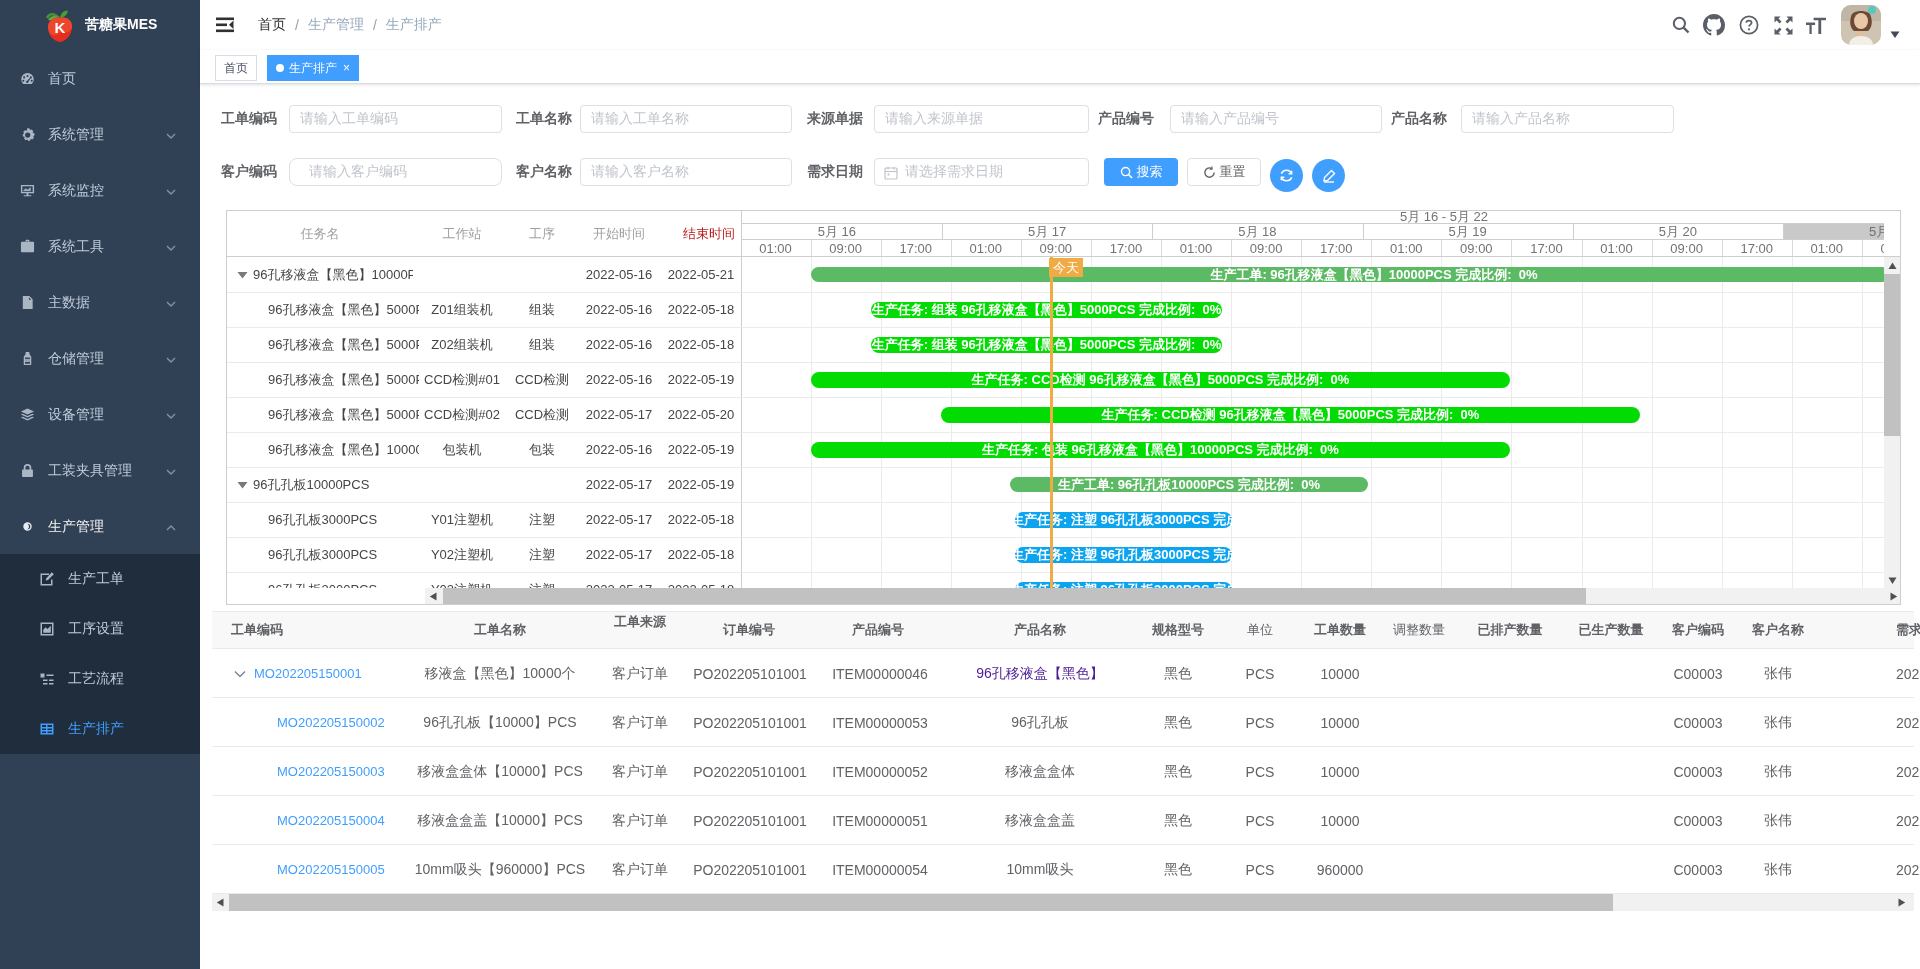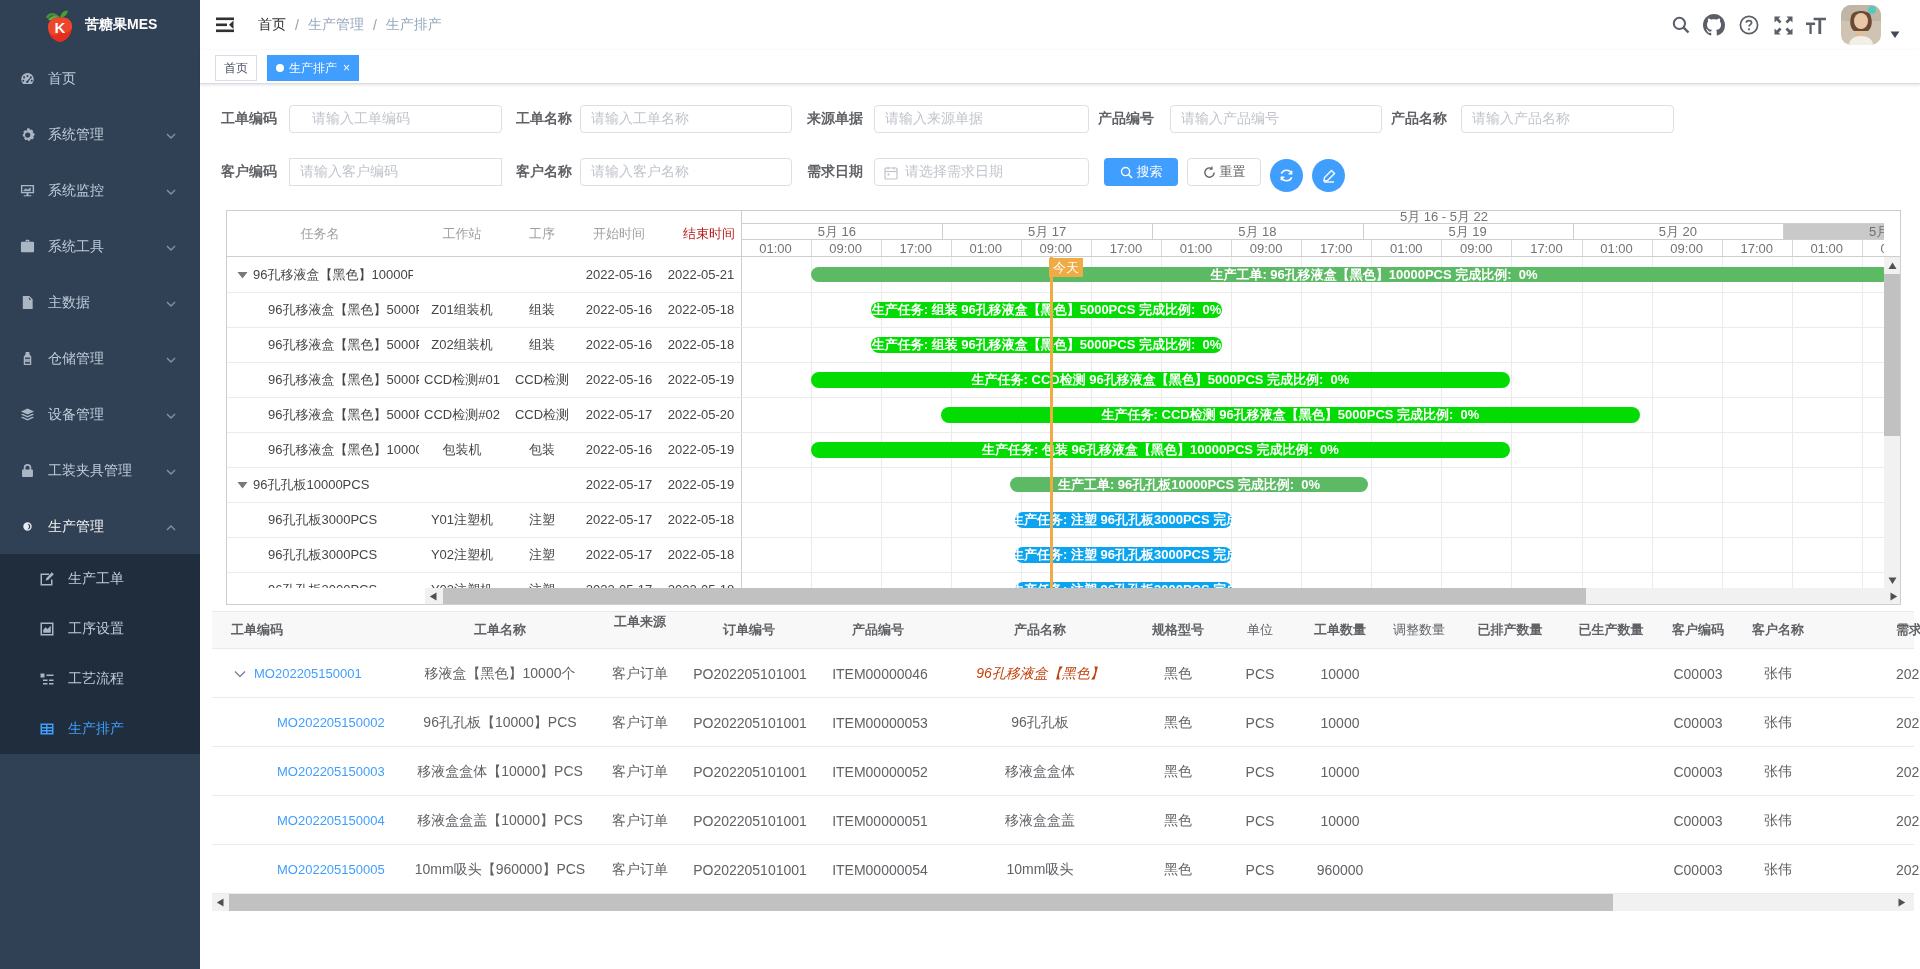--- a/index.html
+++ b/index.html
@@ -206,31 +206,31 @@
     </svg>
 <svg class="abs" style="left:1890px;top:31px;" width="10" height="8" viewBox="0 0 10 8">
       <path d="M0.5 0.5 H9.5 L5 7 Z" fill="#414957"></path>
     </svg>
 </div>
 <div class="abs" style="left:200px;top:50px;width:1720px;height:34px;background:#fff;border-bottom:1px solid #d8dce5;box-shadow:0 1px 3px rgba(0,0,0,.12);">
 <div class="abs ct" style="left:15px;top:5px;height:26px;padding:0 8px;border:1px solid #d8dce5;background:#fff;color:#495060;font-size:12px;">首页</div>
 <div class="abs ct" style="left:67px;top:5px;height:26px;padding:0 8px;background:#409eff;border:1px solid #409eff;color:#fff;font-size:12px;"><span style="display:inline-block;width:8px;height:8px;border-radius:50%;background:#fff;margin-right:5px;"></span>生产排产<span style="margin-left:6px;font-size:12px;">×</span></div>
 </div>
 <div class="abs lt" style="left:221px;top:105px;height:28px;font-size:14px;font-weight:bold;color:#606266;">工单编码</div>
-<div class="abs lt" style="left:289px;top:105px;width:213px;height:28px;border:1px solid #dcdfe6;border-radius:4px;background:#fff;padding-left:22px;font-size:14px;color:#c0c4cc;">请输入工单编码</div>
+<div class="abs lt" style="left:289px;top:105px;width:213px;height:28px;border:1px solid #dcdfe6;border-radius:4px;background:#fff;padding-left:10px;font-size:14px;color:#c0c4cc;">请输入工单编码</div>
 <div class="abs lt" style="left:516px;top:105px;height:28px;font-size:14px;font-weight:bold;color:#606266;">工单名称</div>
 <div class="abs lt" style="left:580px;top:105px;width:212px;height:28px;border:1px solid #dcdfe6;border-radius:4px;background:#fff;padding-left:10px;font-size:14px;color:#c0c4cc;">请输入工单名称</div>
 <div class="abs lt" style="left:807px;top:105px;height:28px;font-size:14px;font-weight:bold;color:#606266;">来源单据</div>
 <div class="abs lt" style="left:874px;top:105px;width:215px;height:28px;border:1px solid #dcdfe6;border-radius:4px;background:#fff;padding-left:10px;font-size:14px;color:#c0c4cc;">请输入来源单据</div>
 <div class="abs lt" style="left:1098px;top:105px;height:28px;font-size:14px;font-weight:bold;color:#606266;">产品编号</div>
 <div class="abs lt" style="left:1170px;top:105px;width:212px;height:28px;border:1px solid #dcdfe6;border-radius:4px;background:#fff;padding-left:10px;font-size:14px;color:#c0c4cc;">请输入产品编号</div>
 <div class="abs lt" style="left:1391px;top:105px;height:28px;font-size:14px;font-weight:bold;color:#606266;">产品名称</div>
 <div class="abs lt" style="left:1461px;top:105px;width:213px;height:28px;border:1px solid #dcdfe6;border-radius:4px;background:#fff;padding-left:10px;font-size:14px;color:#c0c4cc;">请输入产品名称</div>
 <div class="abs lt" style="left:221px;top:158px;height:28px;font-size:14px;font-weight:bold;color:#606266;">客户编码</div>
-<div class="abs lt" style="left:289px;top:158px;width:213px;height:28px;border:1px solid #dcdfe6;border-radius:0;background:#fff;padding-left:10px;font-size:14px;color:#c0c4cc;">请输入客户编码</div>
+<div class="abs lt" style="left:289px;top:158px;width:213px;height:28px;border:1px solid #dcdfe6;border-radius:8px;background:#fff;padding-left:19px;font-size:14px;color:#c0c4cc;">请输入客户编码</div>
 <div class="abs lt" style="left:516px;top:158px;height:28px;font-size:14px;font-weight:bold;color:#606266;">客户名称</div>
 <div class="abs lt" style="left:580px;top:158px;width:212px;height:28px;border:1px solid #dcdfe6;border-radius:4px;background:#fff;padding-left:10px;font-size:14px;color:#c0c4cc;">请输入客户名称</div>
 <div class="abs lt" style="left:807px;top:158px;height:28px;font-size:14px;font-weight:bold;color:#606266;">需求日期</div>
 <div class="abs lt" style="left:874px;top:158px;width:215px;height:28px;border:1px solid #dcdfe6;border-radius:4px;background:#fff;padding-left:30px;font-size:14px;color:#c0c4cc;"><svg class="abs" style="left:9px;top:7px;" width="14" height="14" viewBox="0 0 14 14">
       <rect x="1" y="2" width="12" height="11" rx="1" fill="none" stroke="#c0c4cc" stroke-width="1.2"></rect>
       <path d="M1 5.5 H13" stroke="#c0c4cc" stroke-width="1.2"></path>
       <path d="M4 0.8 V3.4 M10 0.8 V3.4" stroke="#c0c4cc" stroke-width="1.2"></path>
       <rect x="3.5" y="7.5" width="2" height="2" fill="#c0c4cc"></rect>
     </svg>请选择需求日期</div>
 <div class="abs ct" style="left:1104px;top:158px;width:74px;height:28px;background:#409eff;border-radius:4px;color:#fff;font-size:13px;">
@@ -465,21 +465,21 @@
 <div class="abs lt" style="left:1684px;top:0;height:38px;font-size:13px;font-weight:bold;color:#606266;">需求日期</div>
 <div class="abs" style="left:0;top:38px;width:1702px;height:49px;border-bottom:1px solid #e8eaec;"></div>
 <svg class="abs" style="left:22px;top:59px;" width="12" height="8" viewBox="0 0 12 8">
       <path d="M1 1.5 L6 6.5 L11 1.5" stroke="#808695" stroke-width="1.5" fill="none"></path>
     </svg>
 <div class="abs lt" style="left:42px;top:38px;height:49px;font-size:13px;color:#409eff;">MO202205150001</div>
 <div class="abs ct" style="left:183px;top:38px;width:210px;height:49px;font-size:14px;color:#606266;">移液盒【黑色】10000个</div>
 <div class="abs ct" style="left:323px;top:38px;width:210px;height:49px;font-size:14px;color:#606266;">客户订单</div>
 <div class="abs ct" style="left:433px;top:38px;width:210px;height:49px;font-size:14px;color:#606266;">PO202205101001</div>
 <div class="abs ct" style="left:563px;top:38px;width:210px;height:49px;font-size:14px;color:#606266;">ITEM00000046</div>
-<div class="abs ct" style="left:723px;top:38px;width:210px;height:49px;font-size:14px;color:#c2410c;font-style:italic;">96孔移液盒【黑色】</div>
+<div class="abs ct" style="left:723px;top:38px;width:210px;height:49px;font-size:14px;color:#4c1d95;">96孔移液盒【黑色】</div>
 <div class="abs ct" style="left:861px;top:38px;width:210px;height:49px;font-size:14px;color:#606266;">黑色</div>
 <div class="abs ct" style="left:943px;top:38px;width:210px;height:49px;font-size:14px;color:#606266;">PCS</div>
 <div class="abs ct" style="left:1023px;top:38px;width:210px;height:49px;font-size:14px;color:#606266;">10000</div>
 <div class="abs ct" style="left:1381px;top:38px;width:210px;height:49px;font-size:14px;color:#606266;">C00003</div>
 <div class="abs ct" style="left:1461px;top:38px;width:210px;height:49px;font-size:14px;color:#606266;">张伟</div>
 <div class="abs lt" style="left:1684px;top:38px;height:49px;font-size:14px;color:#606266;">2022-05-2</div>
 <div class="abs" style="left:0;top:87px;width:1702px;height:49px;border-bottom:1px solid #e8eaec;"></div>
 <div class="abs lt" style="left:65px;top:87px;height:49px;font-size:13px;color:#409eff;">MO202205150002</div>
 <div class="abs ct" style="left:183px;top:87px;width:210px;height:49px;font-size:14px;color:#606266;">96孔孔板【10000】PCS</div>
 <div class="abs ct" style="left:323px;top:87px;width:210px;height:49px;font-size:14px;color:#606266;">客户订单</div>

